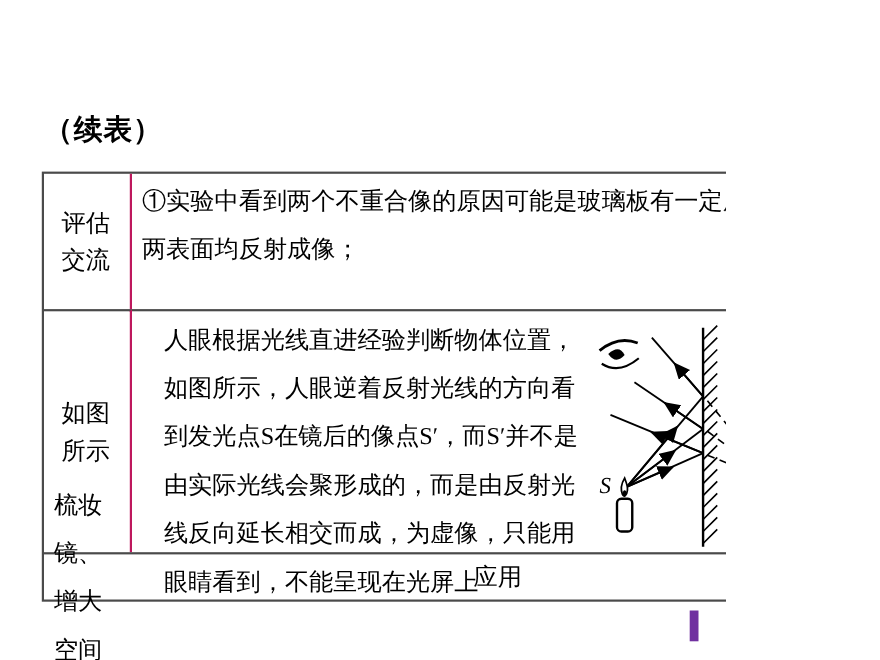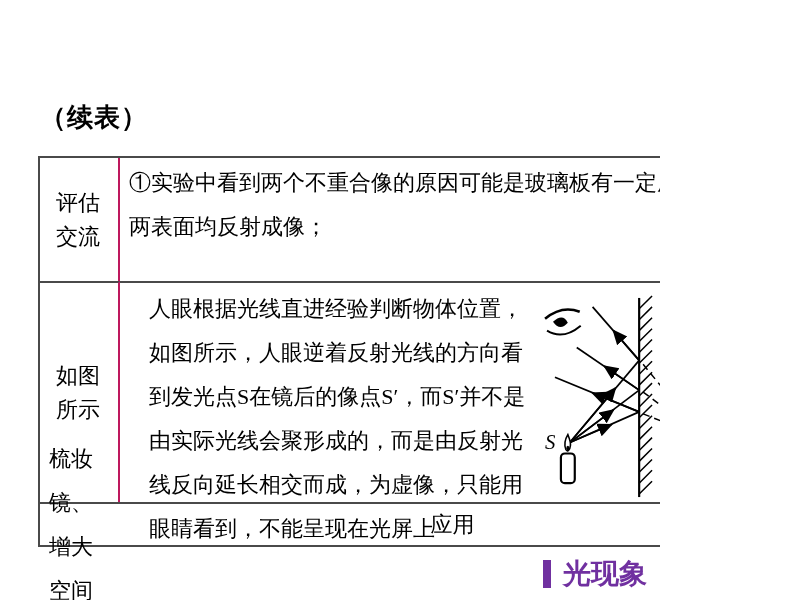--- a/index.html
+++ b/index.html
@@ -122,16 +122,15 @@
       <div>梳妆镜、增大空间</div>
     </div>
     <div class="cell label-cell r3">
       <span>应用</span>
     </div>
 
   </div>
 
   <div class="footer">
     <span class="bar" style="background: rgb(112, 48, 160);"></span>
-    <span style="color: rgb(112, 48, 160);">光现象</span>
   </div>
 
 </div>
 
 </body></html>

